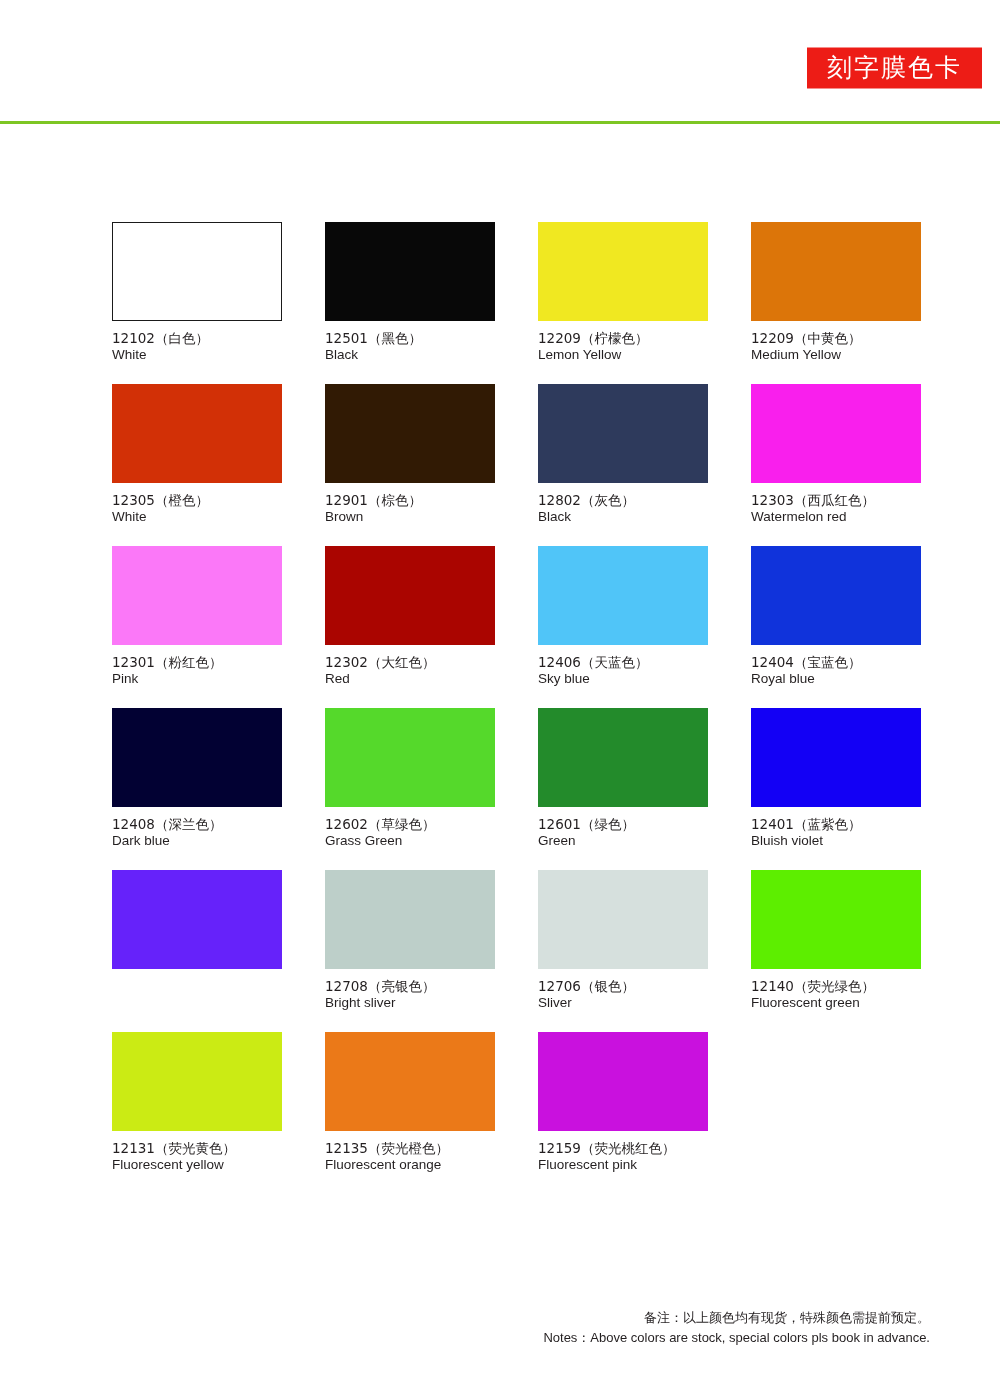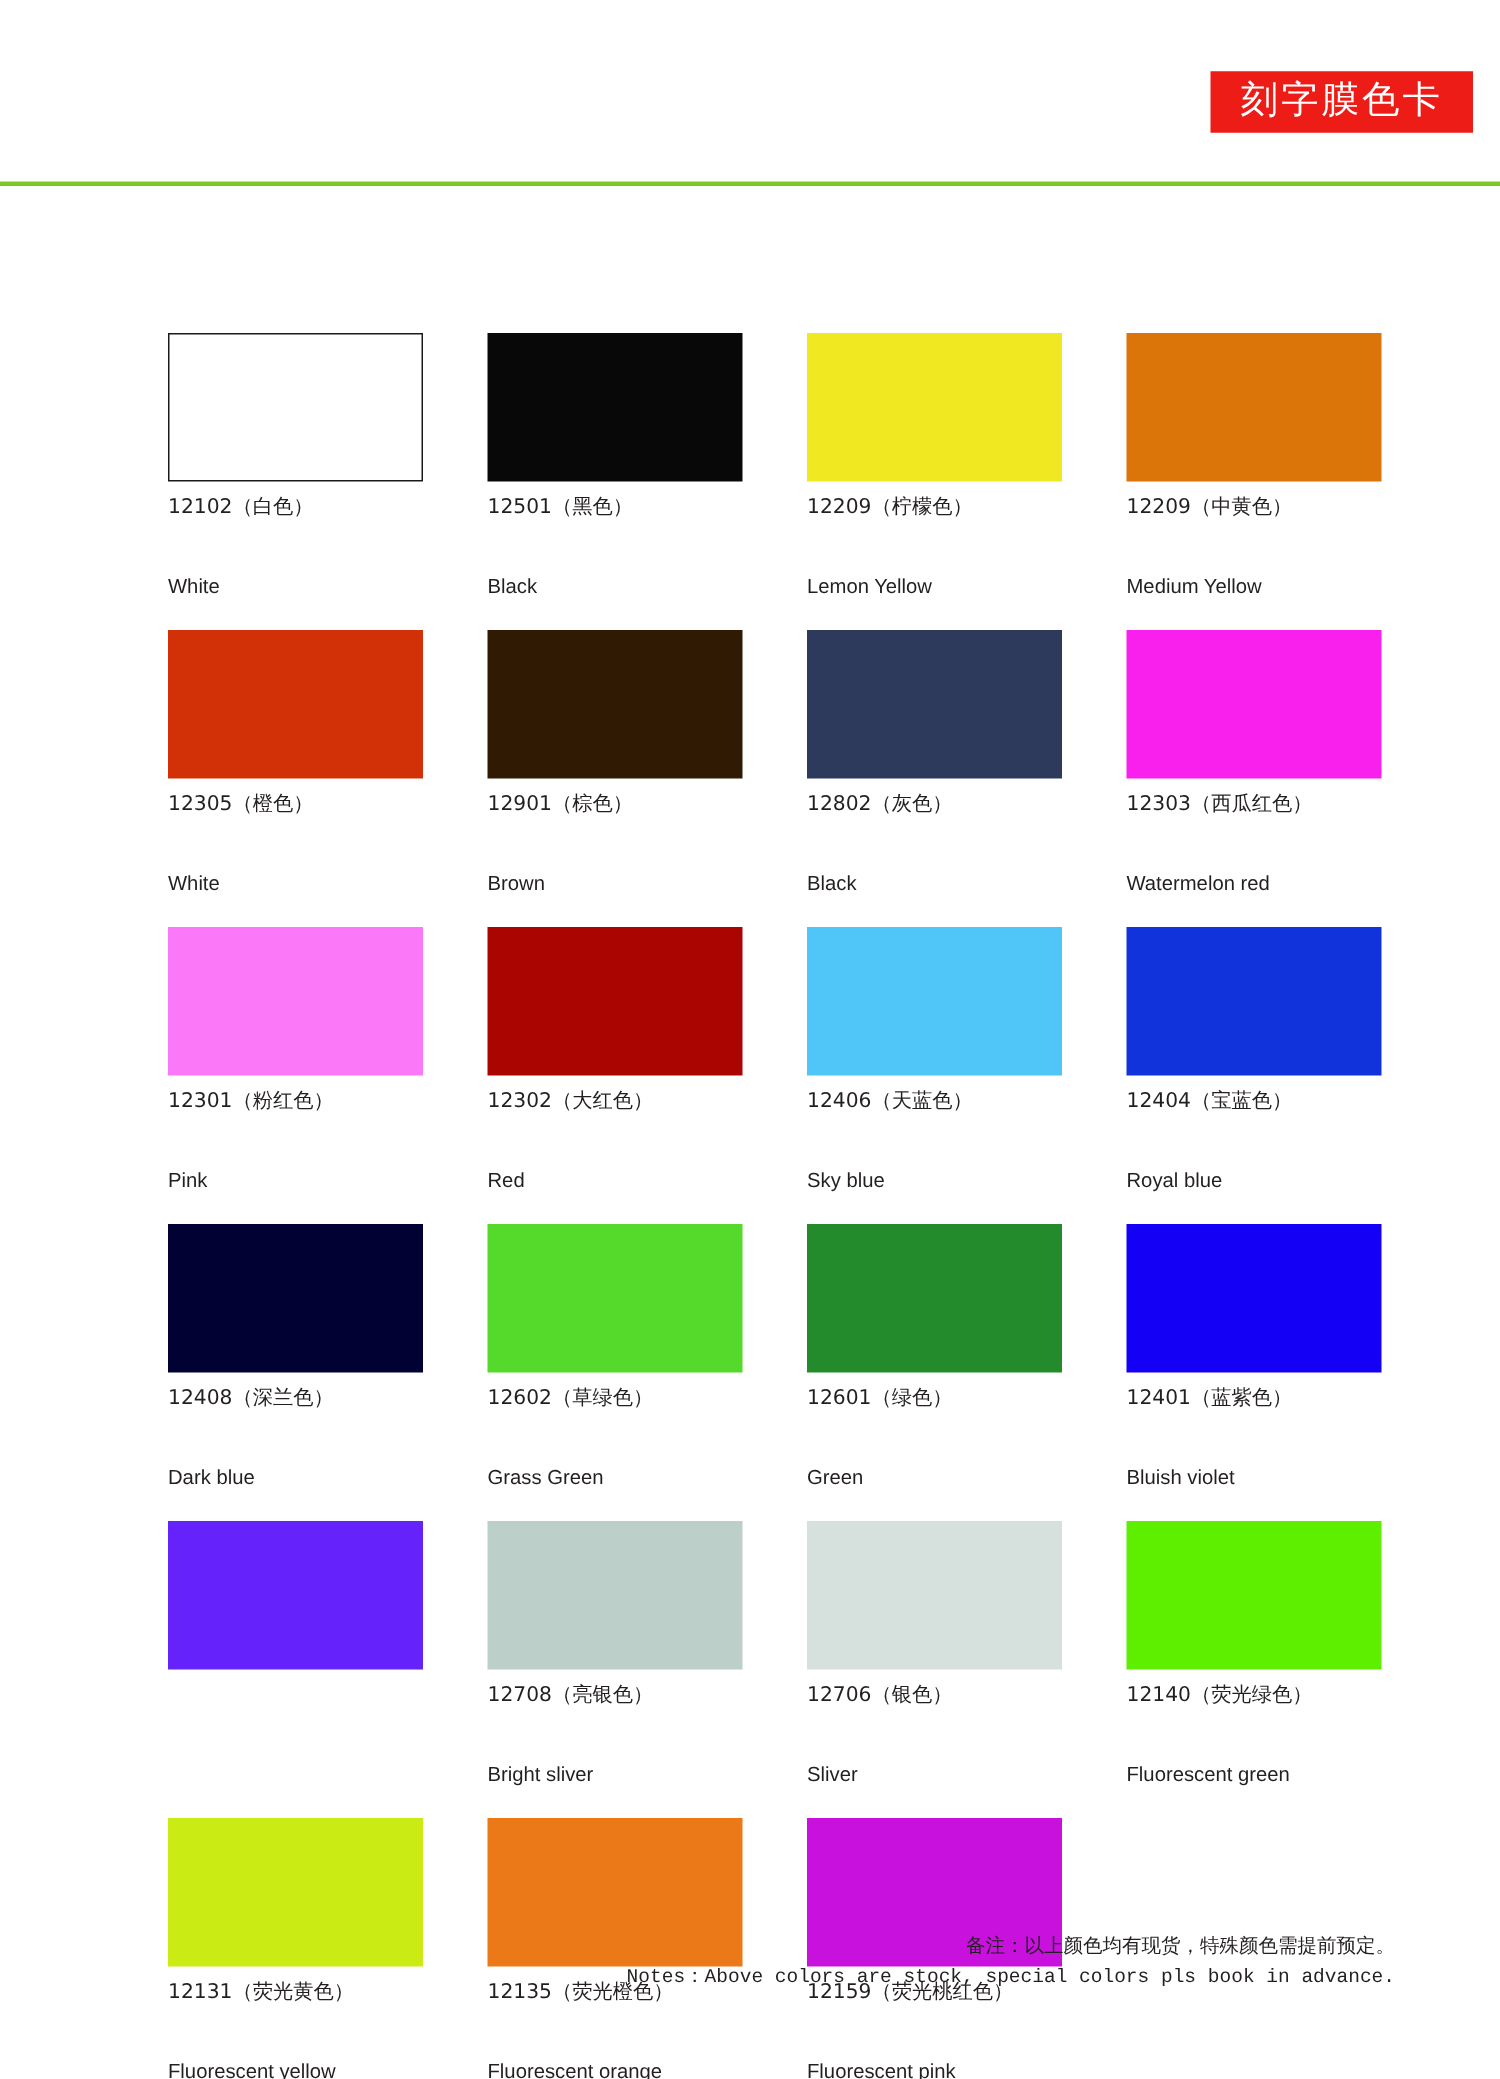--- a/index.html
+++ b/index.html
@@ -76,41 +76,41 @@
     color: #231f20;
     white-space: nowrap;
   }
   .caption .code {
     display: block;
     font-family: "DejaVu Sans", "Liberation Sans", sans-serif;
   }
   .caption .name {
     display: block;
     font-family: "Liberation Sans", "DejaVu Sans", sans-serif;
-    margin-top: 36px;
   }
 
   
   .notes {
     position: absolute;
     left: 0;
     right: 70px;
     top: 1288px;
     text-align: right;
     font-size: 13px;
     line-height: 20px;
     color: #231f20;
   }
   .notes .cn {
     display: block;
     font-family: "DejaVu Sans", "Liberation Sans", sans-serif;
+    margin-top: 20px;
   }
   .notes .en {
     display: block;
-    font-family: Liberation Mono, monospace;
+    font-family: Liberation Sans, sans-serif;
   }
 </style>
 </head>
 <body>
 
 <div class="header">
   <div class="title-banner">刻字膜色卡</div>
   <div class="header-rule"></div>
 </div>
 

